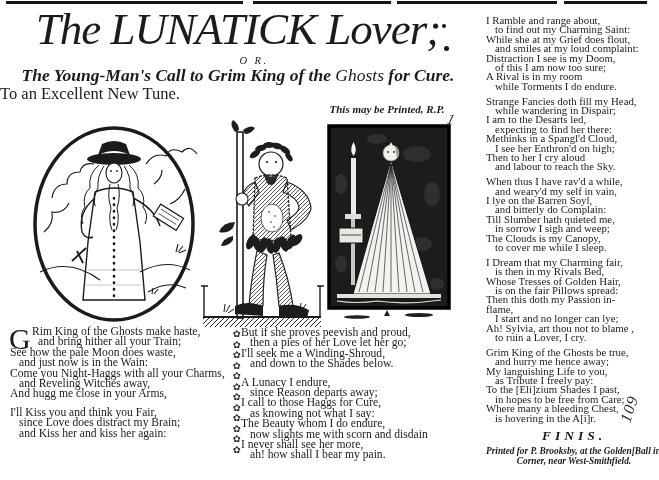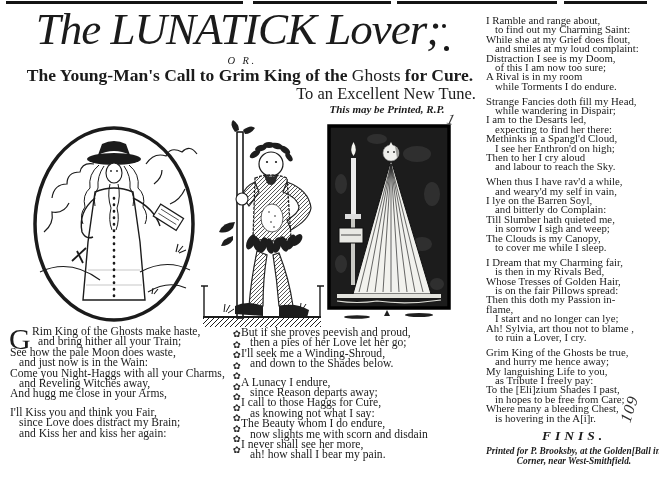--- a/index.html
+++ b/index.html
@@ -6,26 +6,26 @@
   .page{position:relative;width:659px;height:480px;background:#ffffff;overflow:hidden;
         font-family:"Liberation Serif",serif;color:#1b1b1b;padding-left:16px;}
   .abs{position:absolute;}
   
   .top-rule{left:6px;top:1px;width:641px;height:3px;
     background:linear-gradient(90deg,#141414 0 37%,transparent 37% 38.5%,#141414 38.5% 60%,
                transparent 60% 61%,#141414 61% 86%,transparent 86% 87%,#141414 87% 100%);}
   
   .main-title{left:0;top:5px;width:476px;text-align:center;font-style:italic;
     font-size:45px;line-height:48px;letter-spacing:-1px;white-space:nowrap;}
-  .or-line{left:4px;top:55px;width:476px;text-align:center;font-style:italic;
+  .or-line{left:16px;top:55px;width:476px;text-align:center;font-style:italic;
     font-size:10.5px;letter-spacing:2.5px;}
-  .subtitle{left:12px;top:65px;width:476px;text-align:center;font-weight:bold;
+  .subtitle{left:0;top:65px;width:476px;text-align:center;font-style:italic;font-weight:bold;
     font-size:17.5px;white-space:nowrap;}
   .subtitle .sub-roman{font-weight:400;}
-  .tune-line{left:0;top:84px;width:476px;text-align:right;font-size:16.5px;}
+  .tune-line{left:0;top:84px;width:476px;text-align:left;font-size:16.5px;}
   .license{left:312px;top:103px;width:150px;text-align:center;font-style:italic;font-weight:bold;
     font-size:11px;white-space:nowrap;}
   
   .col{white-space:nowrap;}
   .col .ln{height:var(--lh);line-height:var(--lh);}
   .col .ind{padding-left:9px;}
   .stanza{position:relative;}
   .stanza + .stanza{margin-top:var(--gap);}
   #col-left{left:10px;top:327px;width:222px;font-size:11.6px;--lh:10.4px;--gap:8px;}
   #col-mid{left:241px;top:328px;width:226px;font-size:11.6px;--lh:10.4px;--gap:8px;}

